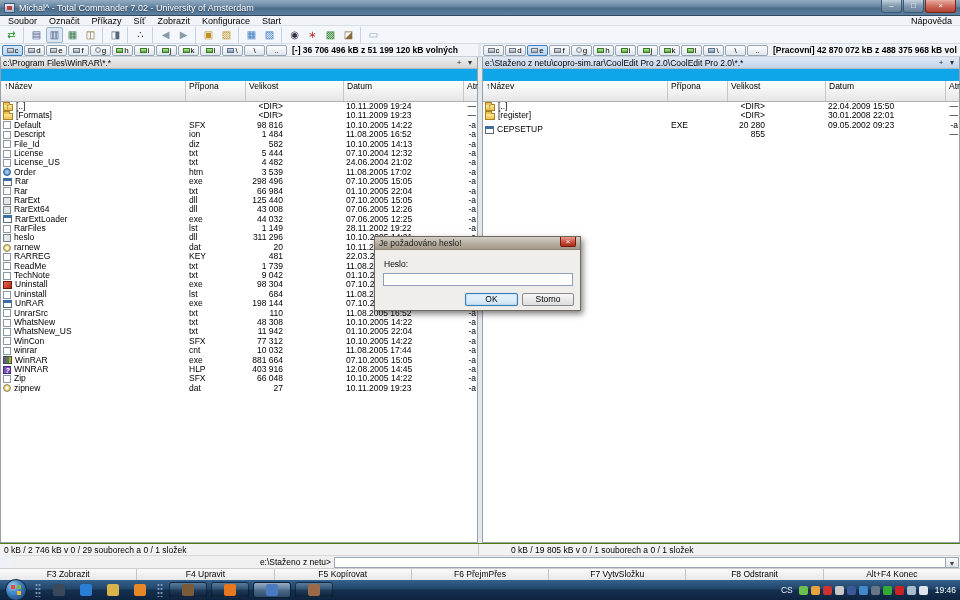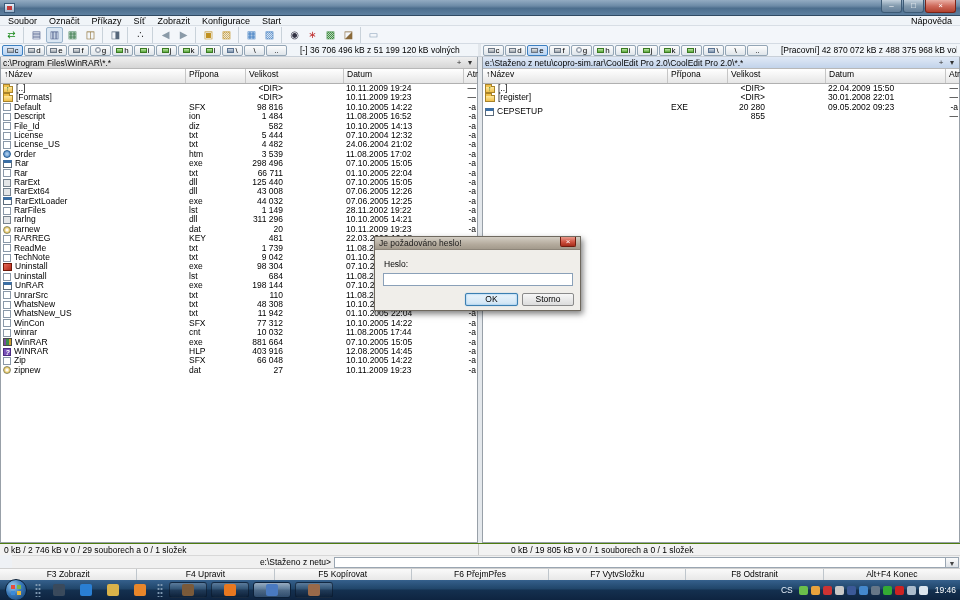--- a/index.html
+++ b/index.html
@@ -35,34 +35,34 @@
   .dhalf { width:478px; display:flex; align-items:center; gap:1px; padding:0 2px; overflow:hidden; }
   .dhalf.right { width:479px; border-left:3px solid #e2e7ec; }
   .drv { height:11px; min-width:21px; display:inline-flex; align-items:center; justify-content:center; gap:1px;
     background:linear-gradient(180deg,#fdfdfd,#dfe5ea); border:1px solid #93a5b5; border-radius:2px; padding:0 2px; font-size:8px; }
   .drv.selected { background:linear-gradient(180deg,#dceafc,#b8d4f2); border-color:#3c7fc0; }
   .dico { width:7px; height:5px; display:inline-block; }
   .dt-hdd { background:linear-gradient(180deg,#e8e8e8,#9aa2aa); border:1px solid #6a7684; }
   .dt-cd { background:radial-gradient(circle,#fff 20%,#c9cfd6 60%); border:1px solid #8892a0; border-radius:50%; width:6px; height:6px; }
   .dt-net { background:linear-gradient(180deg,#bfe6a8,#5aa83a); border:1px solid #3a7a22; }
   .dt-netroot { background:linear-gradient(180deg,#cdd8e4,#7e94ac); border:1px solid #5a7290; }
-  .freelabel { margin-left:12px; font-weight:normal; font-size:8.5px; white-space:nowrap; }
+  .freelabel { margin-left:4px; font-weight:bold; font-size:8.5px; white-space:nowrap; }
 
   
   .panels { height:486px; display:flex; background:#0ea5e9; }
   .panel { width:478px; display:flex; flex-direction:column; border:1px solid #98a0a8; border-top:none; }
   .pdivider { width:4px; background:#e4e8ec; }
   .pathbar { height:12px; display:flex; align-items:center; padding:0 2px;
     background:linear-gradient(180deg,#efefef,#d6d6d6); border-bottom:1px solid #b8b8b8; }
   .panel.active .pathbar { background:linear-gradient(180deg,#e0e9f6,#c2d3ea); }
   .path-text { font-size:8.5px; white-space:nowrap; overflow:hidden; }
   .pb-btn { margin-left:auto; width:10px; height:10px; font-size:8px; line-height:9px; text-align:center; color:#333; }
   .pb-btn + .pb-btn { margin-left:1px; }
-  .colheaders { height:15px; display:grid; grid-template-columns:185px 60px 98px 120px 15px;
-    background:linear-gradient(180deg,#ffffff,#e6e6e6); border-bottom:1px solid #b0b0b0; }
+  .colheaders { height:21px; display:grid; grid-template-columns:185px 60px 98px 120px 15px;
+    background:linear-gradient(180deg,#ffffff,#e6e6e6); border-bottom:1px solid #b0b0b0;margin-top:12px; }
   .ch { padding:0 3px; font-size:8.5px; line-height:10px; border-right:1px solid #c6c6c6; white-space:nowrap; overflow:hidden; }
   .filelist { flex:1; overflow:hidden; background:#fff; }
   .frow { height:9.4px; display:grid; grid-template-columns:185px 60px 37px 61px 120px 15px; font-size:8.5px; line-height:9.4px; }
   .c-name { display:flex; align-items:center; padding-left:2px; white-space:nowrap; overflow:hidden; }
   .nm { white-space:nowrap; }
   .c-ext { padding-left:3px; }
   .c-size { text-align:right; }
   .c-date { padding-left:2px; white-space:nowrap; }
   .c-attr { text-align:right; padding-right:3px; overflow:hidden; }
 
@@ -125,20 +125,21 @@
   .dlg-btn { position:absolute; top:56px; height:13px; font-size:8.5px; line-height:11px; text-align:center;
     background:linear-gradient(180deg,#f7f7f7,#dcdcdc); border:1px solid #8a8a8a; border-radius:2px; }
   .dlg-ok { left:90px; width:53px; border:1px solid #3c7fb1; box-shadow:0 0 2px #7ab8e8 inset, 0 0 1px #5a9fd4; background:linear-gradient(180deg,#eaf4fc,#cfe4f4); }
   .dlg-cancel { left:147px; width:52px; }
 </style>
 </head>
 <body>
 
 <div class="titlebar">
   <span class="appicon"></span>
+  <span class="title-text">Michal^ - Total Commander 7.02 - University of Amsterdam</span>
   <span class="wincontrols">
     <span class="wc">–</span>
     <span class="wc">□</span>
     <span class="wc close">×</span>
   </span>
 </div>
 
 <div class="menubar">
   <span style="display:flex;">
 
@@ -422,21 +423,21 @@
           <span class="c-date">07.10.2005 15:05</span>
           <span class="c-attr">-a—</span>
         </div>
 
         <div class="frow">
           <span class="c-name">
             <i class="fi fi-file"></i>
             <span class="nm">Rar</span>
           </span>
           <span class="c-ext">txt</span>
-          <span class="c-size">66 711</span>
+          <span class="c-size">66 984</span>
           <span class="c-gap"></span>
           <span class="c-date">01.10.2005 22:04</span>
           <span class="c-attr">-a—</span>
         </div>
 
         <div class="frow">
           <span class="c-name">
             <i class="fi fi-dll"></i>
             <span class="nm">RarExt</span>
           </span>
@@ -479,21 +480,21 @@
           <span class="c-ext">lst</span>
           <span class="c-size">1 149</span>
           <span class="c-gap"></span>
           <span class="c-date">28.11.2002 19:22</span>
           <span class="c-attr">-a—</span>
         </div>
 
         <div class="frow">
           <span class="c-name">
             <i class="fi fi-dll"></i>
-            <span class="nm">rarlng</span>
+            <span class="nm">heslo</span>
           </span>
           <span class="c-ext">dll</span>
           <span class="c-size">311 296</span>
           <span class="c-gap"></span>
           <span class="c-date">10.10.2005 14:21</span>
           <span class="c-attr">-a—</span>
         </div>
 
         <div class="frow">
           <span class="c-name">

